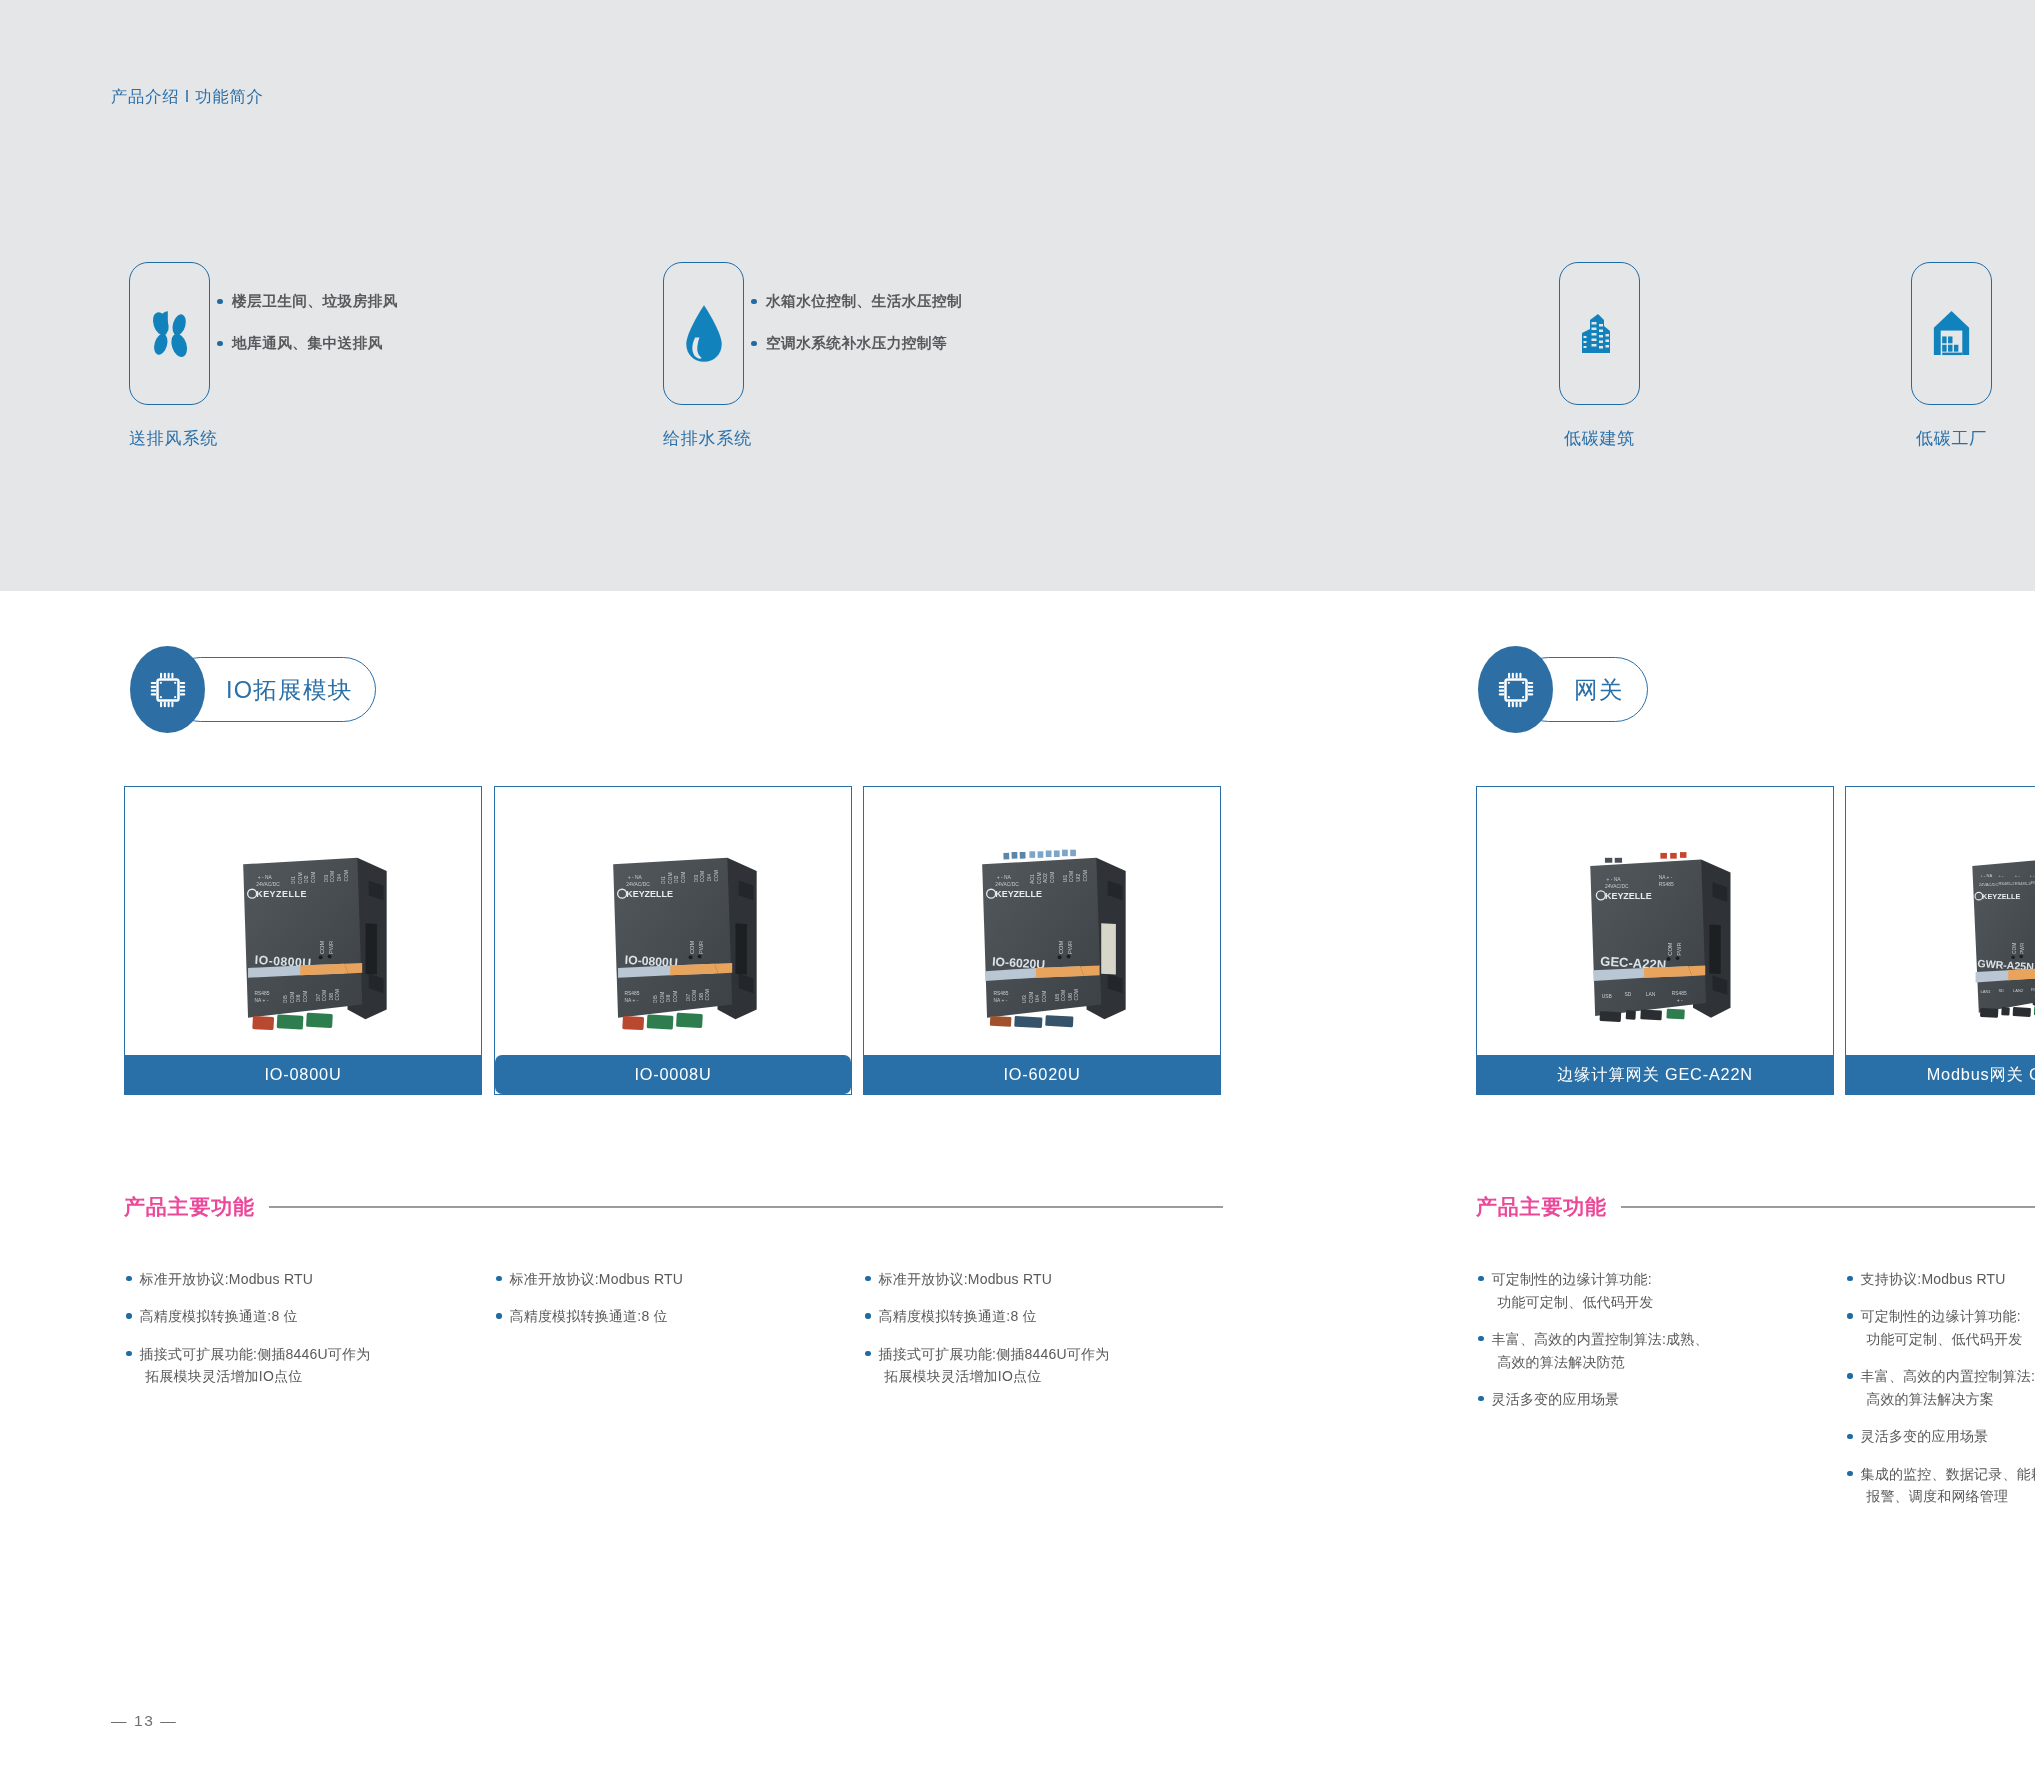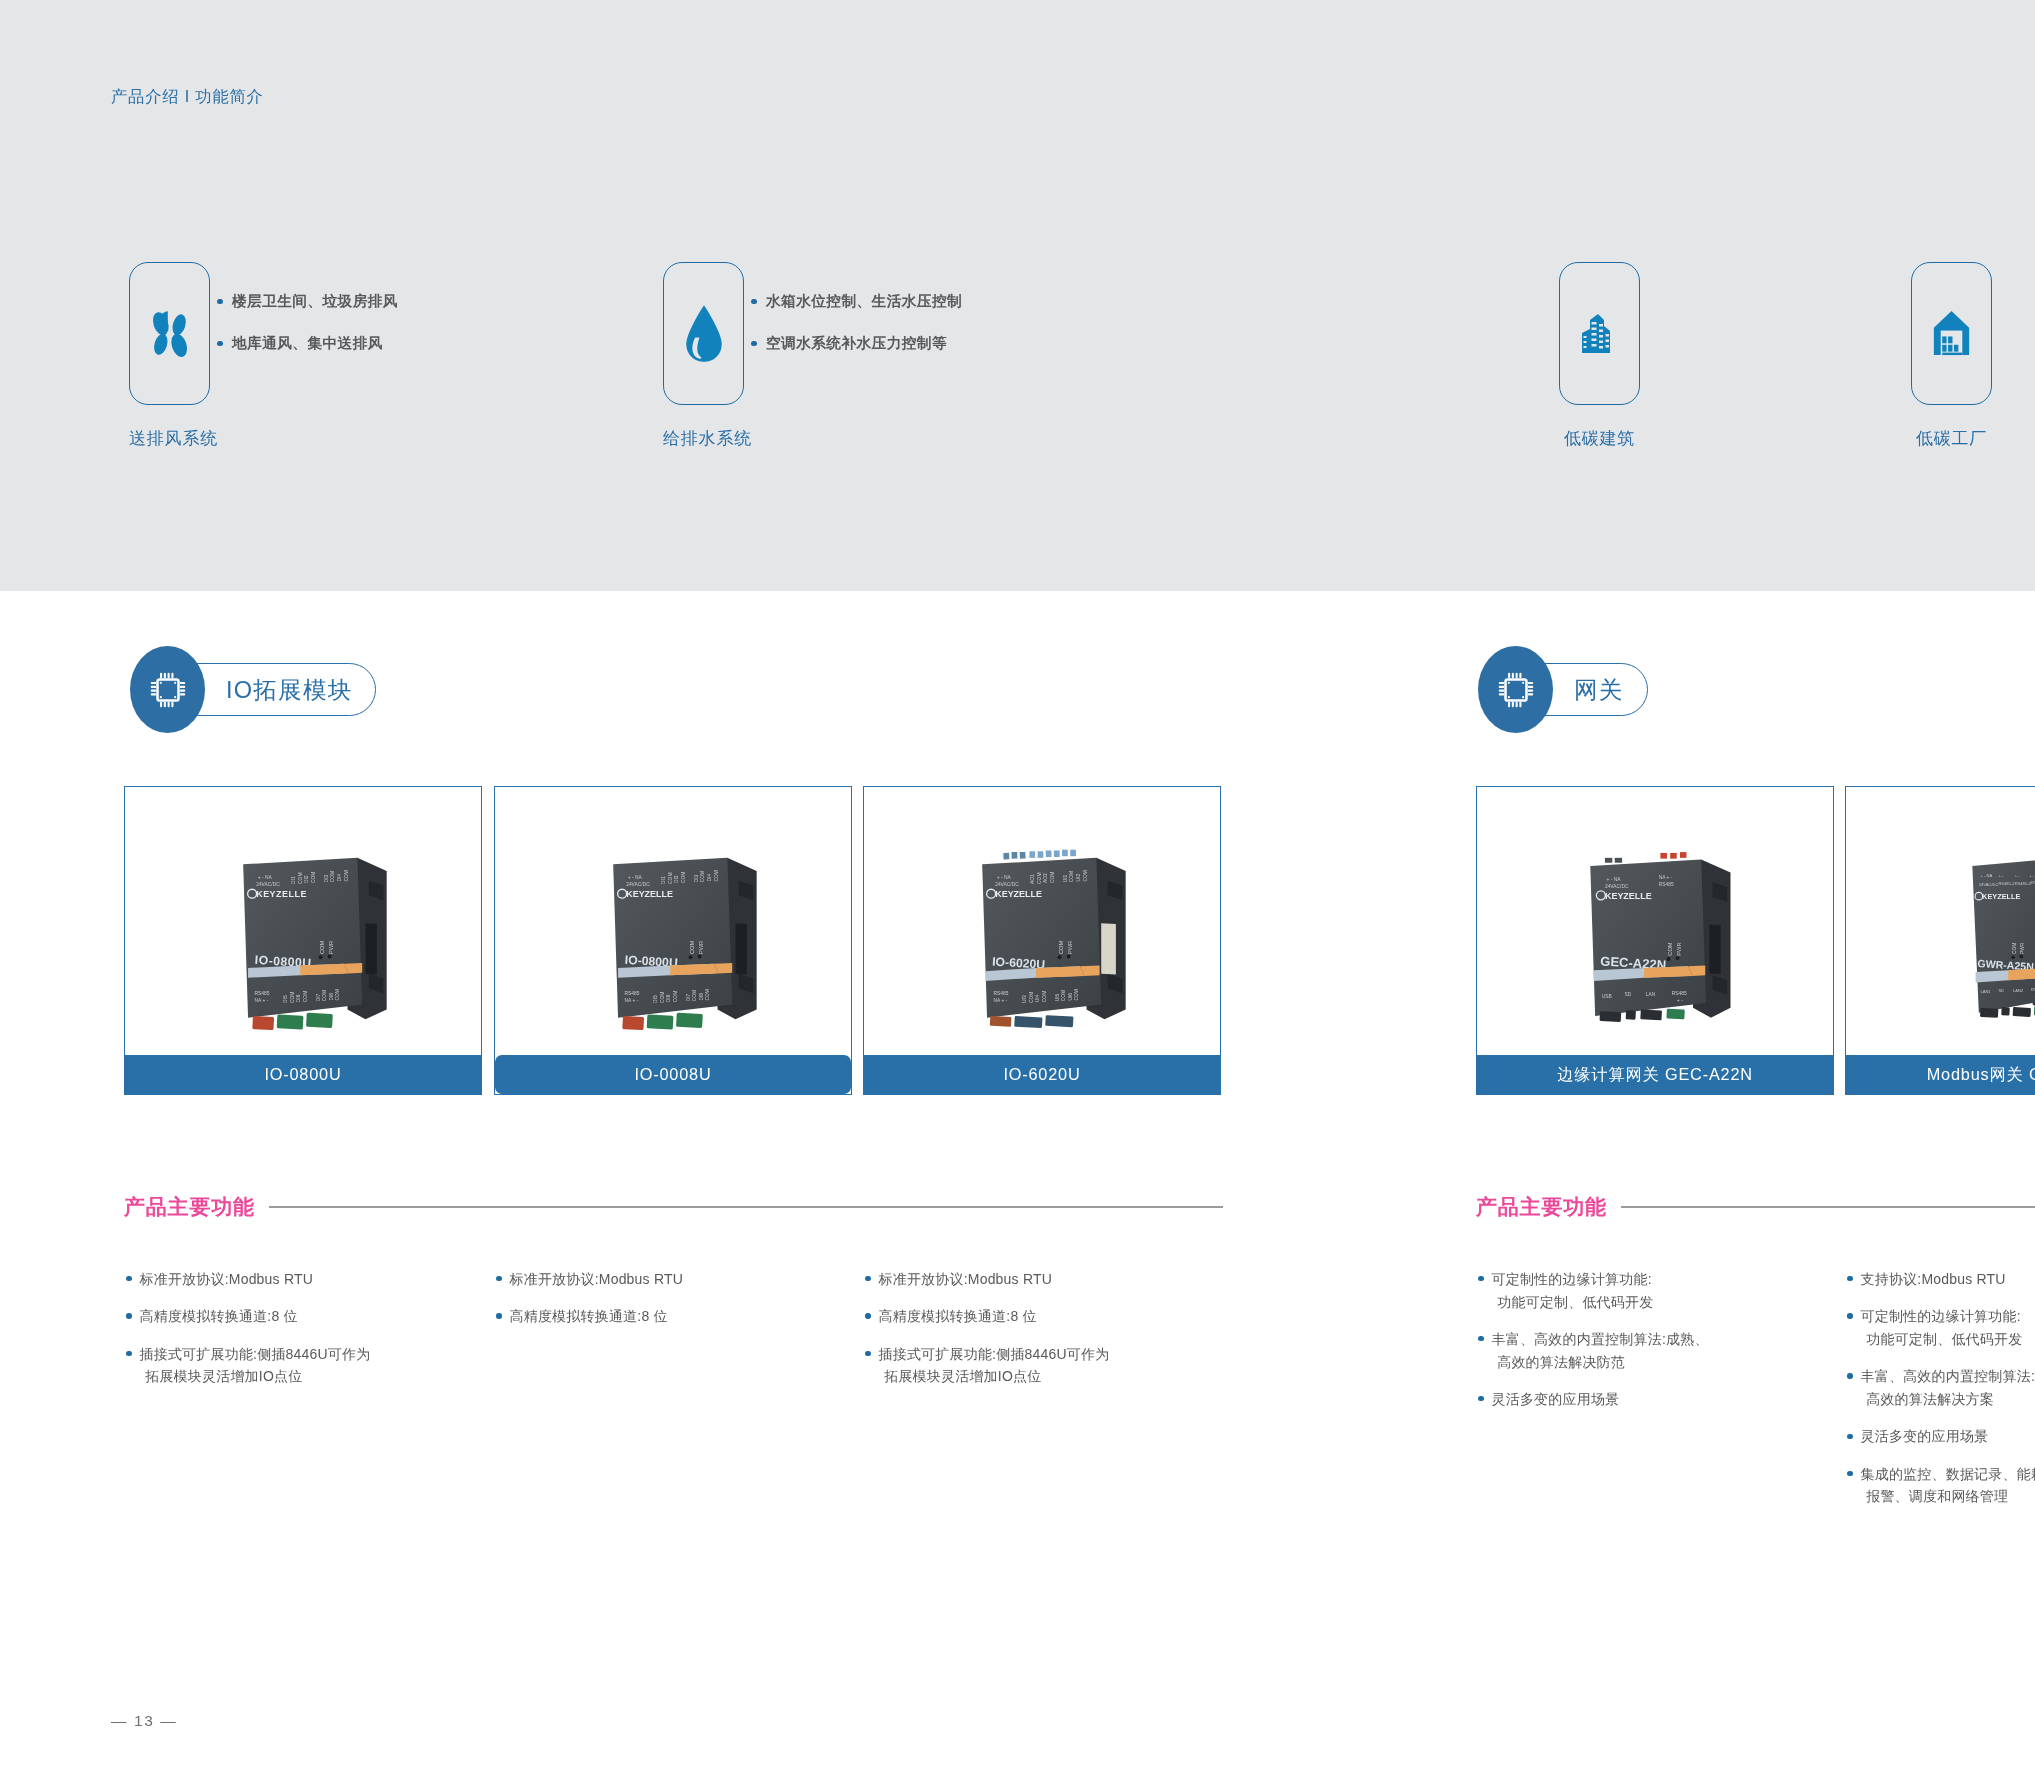--- a/index.html
+++ b/index.html
@@ -56,21 +56,21 @@
 
   
   .sec-head{position:absolute;display:flex;align-items:center;height:87px;}
   .chip-badge{
     width:75px;height:87px;border-radius:50%;
     background:#2d6fa4;position:relative;z-index:2;
     display:flex;align-items:center;justify-content:center;
     flex:0 0 auto;
   }
   .pill{
-    height:53px;border:1.6px solid #2a6fa8;border-radius:33px;
+    height:65px;border:1.6px solid #2a6fa8;border-radius:33px;
     box-sizing:border-box;margin-left:-37px;padding-left:57px;padding-right:23px;
     display:flex;align-items:center;z-index:1;
   }
   .pill span{
     font-size:23.6px;color:#2a6fa8;letter-spacing:1.2px;white-space:nowrap;
   }
 
   
   .card{
     position:absolute;border:1.2px solid #2a6fa8;box-sizing:border-box;

